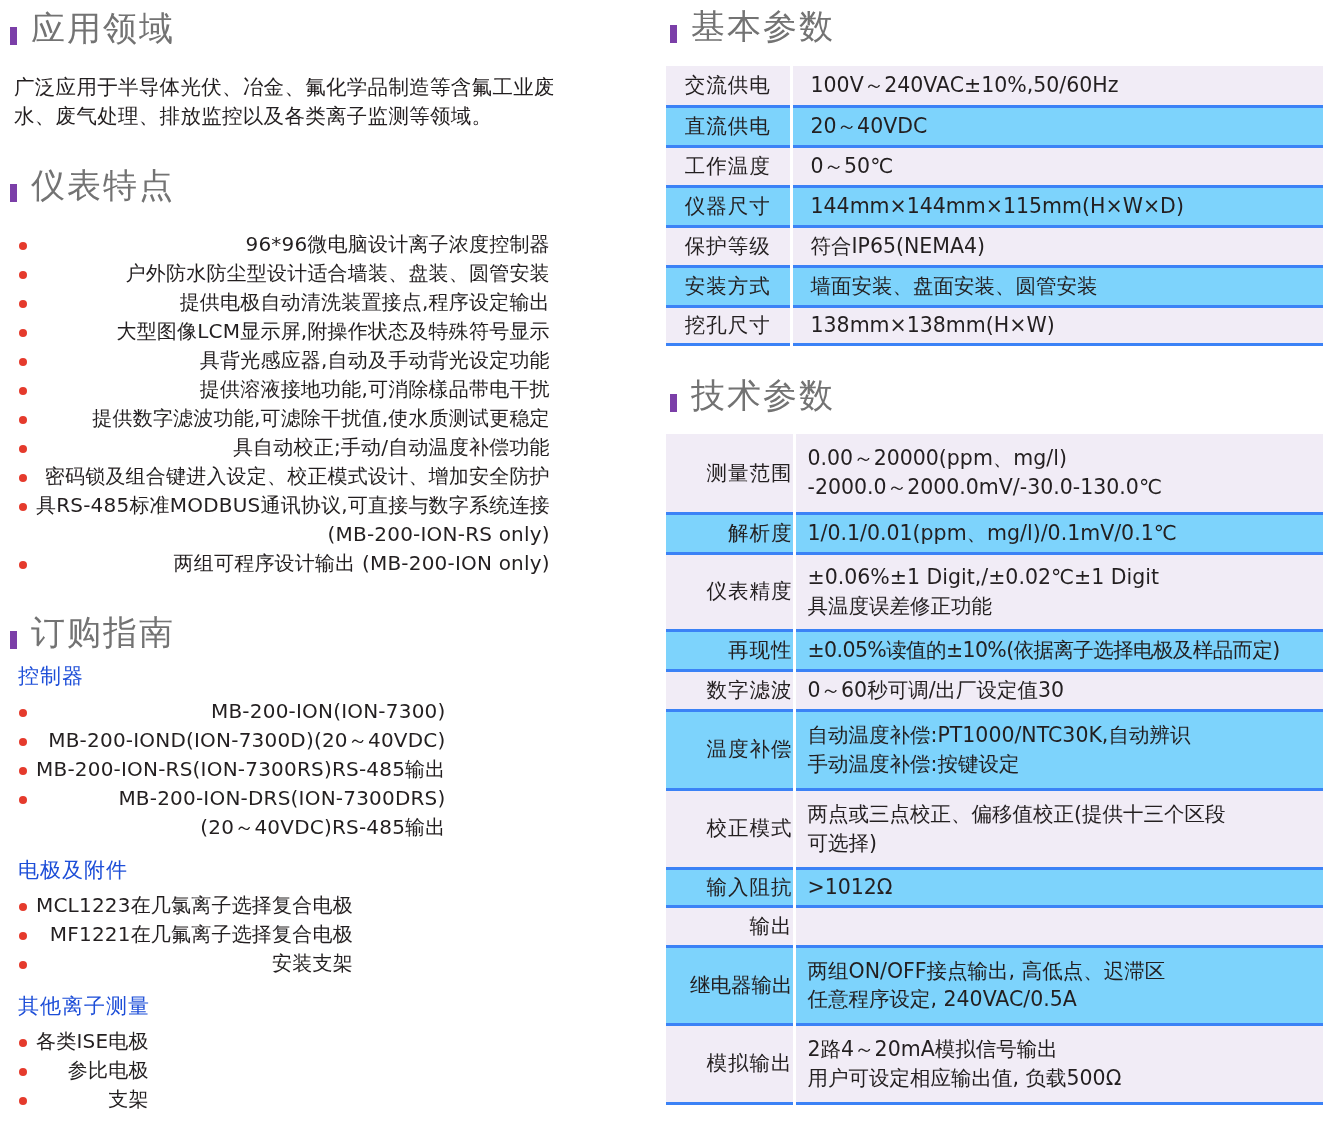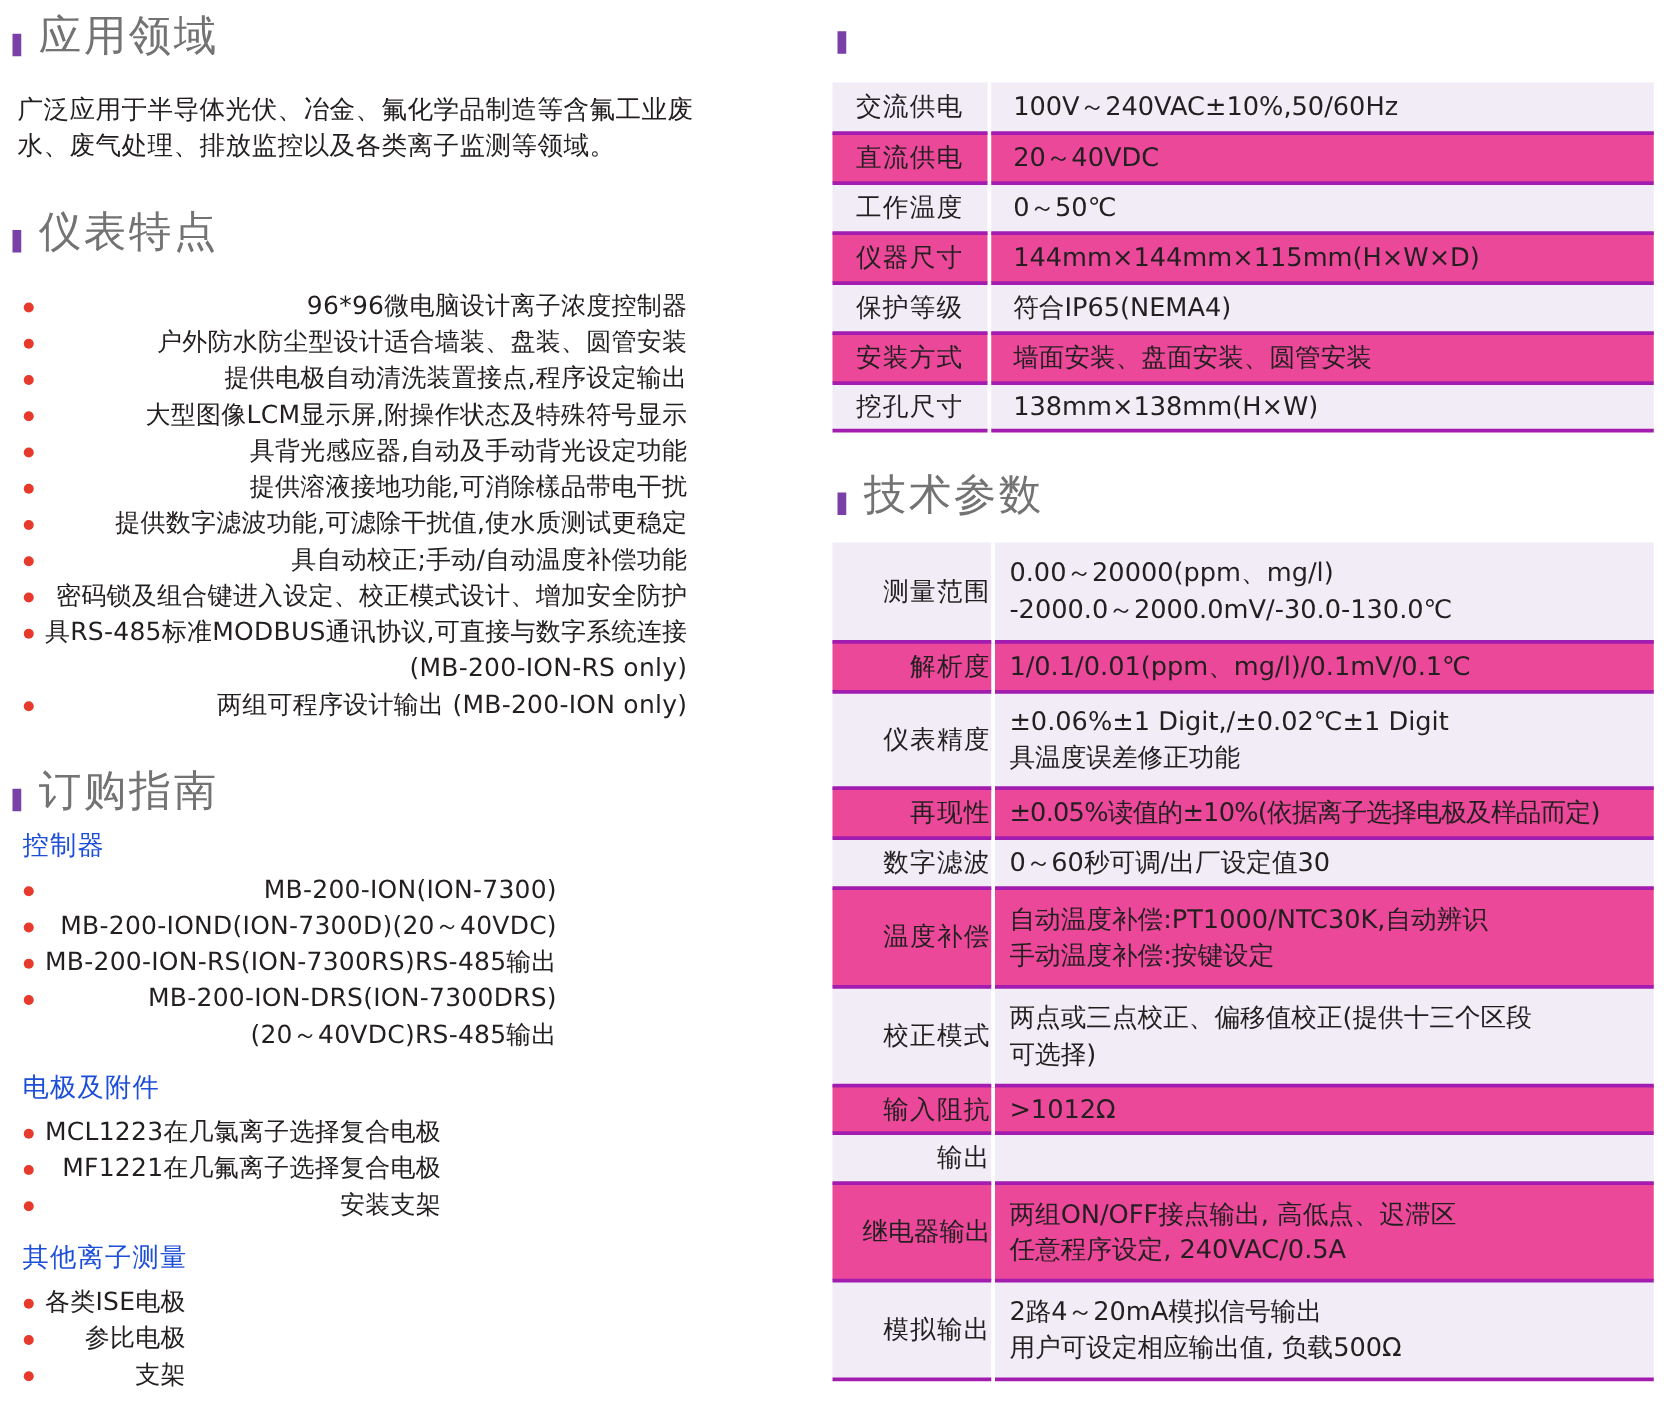--- a/index.html
+++ b/index.html
@@ -21,22 +21,22 @@
   .blist li .dot { position: absolute; left: 1px; top: 12px; width: 8px; height: 8px; border-radius: 50%; background: #e53a2c; }
   .blist li .cont { display: block; }
 
   .subhead { position: absolute; left: 18px; font-size: 21px; color: #1d4ed8; letter-spacing: 1px; }
 
   table.spec { position: absolute; left: 0; width: 657px; border-collapse: collapse; }
   table.spec td { font-size: 20.5px; line-height: 28.5px; vertical-align: middle; }
   table.spec td.k { width: 125px; text-align: center; border-right: 3px solid #ffffff; letter-spacing: 1px; white-space: nowrap; }
   table.spec td.v { padding-left: 18px; white-space: nowrap; }
   table.spec tr.light td { background: #f1ecf6; }
-  table.spec tr.dark td { background: #ec4899; }
-  table.spec tr { border-bottom: 3px solid #a21caf; }
+  table.spec tr.dark td { background: #7dd3fc; }
+  table.spec tr { border-bottom: 3px solid #3b82f6; }
   table.tech td.v { padding-left: 12px; }
   table.tech td.k { width: 128px; text-align: right; }
 </style>
 </head>
 <body>
 
 <div class="col-left">
 
   <div class="sec-title" style="top:4px;">
     <span class="bar"></span>
@@ -90,20 +90,21 @@
     <li><span class="dot"></span><span>各类ISE电极</span></li>
     <li><span class="dot"></span><span>参比电极</span></li>
     <li><span class="dot"></span><span>支架</span></li>
   </ul>
 </div>
 
 <div class="col-right">
 
   <div class="sec-title" style="top:2px;">
     <span class="bar"></span>
+    <span class="txt">基本参数</span>
   </div>
 
   <table class="spec" style="top:66px;">
     <tbody>
         <tr class="light" style="height:40px;">
           <td class="k">交流供电</td>
           <td class="v">100V～240VAC±10%,50/60Hz</td>
         </tr>
     <tr class="dark" style="height:40px;">
           <td class="k">直流供电</td>

